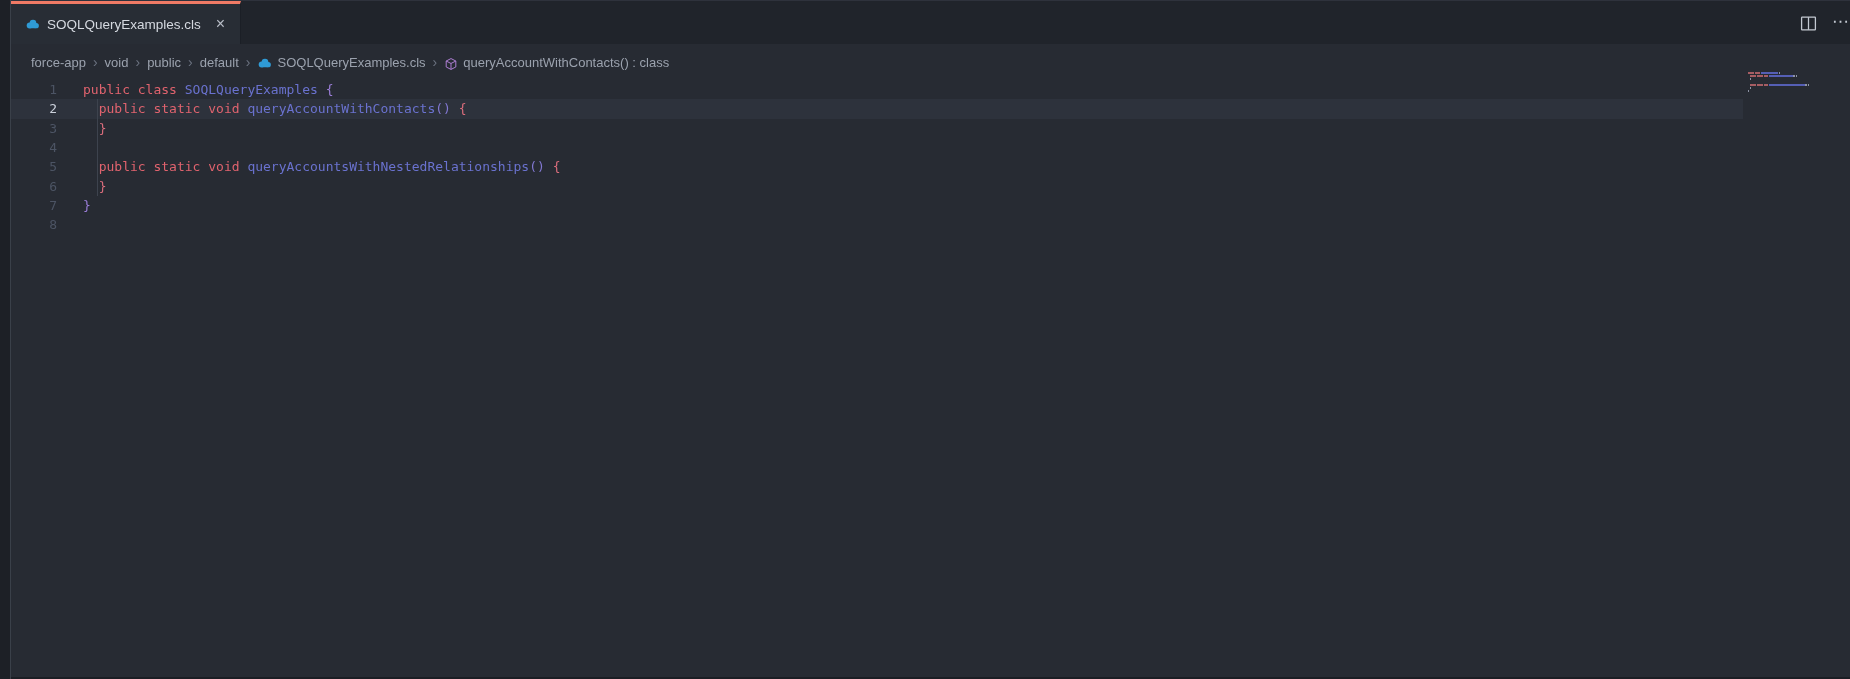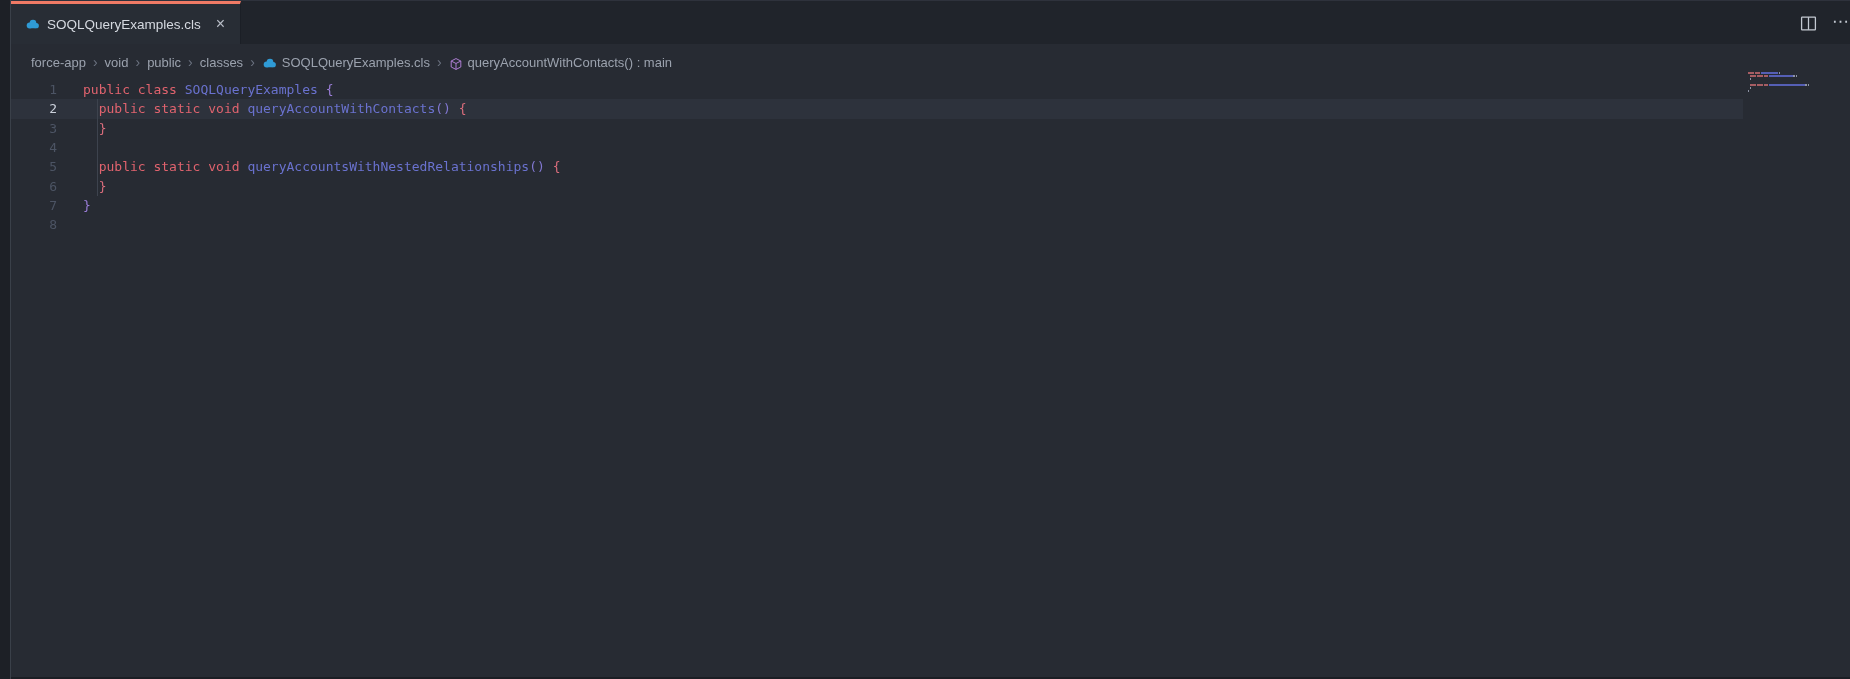--- a/index.html
+++ b/index.html
@@ -73,41 +73,41 @@
     </div>
   </div>
 
   <div class="breadcrumbs" id="breadcrumbs">
       <span class="bc-item">force-app</span>
       <span class="bc-sep">›</span>
       <span class="bc-item">void</span>
       <span class="bc-sep">›</span>
       <span class="bc-item">public</span>
       <span class="bc-sep">›</span>
-      <span class="bc-item">classes</span>
+      <span class="bc-item">default</span>
       <span class="bc-sep">›</span>
       <span class="bc-icon">
         <svg width="15" height="15" viewBox="0 0 16 16">
           <g fill="#2f9bd6">
             <circle cx="5" cy="9" r="3.2"></circle>
             <circle cx="8.5" cy="6.6" r="3.6"></circle>
             <circle cx="11.9" cy="9.2" r="2.9"></circle>
             <rect x="4.2" y="8.4" width="8.2" height="3.7" rx="1.8"></rect>
           </g>
         </svg>
       </span>
       <span class="bc-item">SOQLQueryExamples.cls</span>
       <span class="bc-sep">›</span>
       <span class="bc-icon">
         <svg width="14" height="14" viewBox="0 0 16 16" fill="none" stroke="#b180d7" stroke-width="1.1" stroke-linejoin="round">
           <path d="M8 1.8l5.5 2.8v6.8L8 14.2l-5.5-2.8V4.6z"></path>
           <path d="M2.5 4.6L8 7.4l5.5-2.8M8 7.4v6.8"></path>
         </svg>
       </span>
-      <span class="bc-item">queryAccountWithContacts() : main</span>
+      <span class="bc-item">queryAccountWithContacts() : class</span>
     </div>
 
   <div class="editor-body">
     <div class="line-highlight"></div>
     <div class="indent-guide"></div>
     <div id="code-area">
         <div class="row"><span class="ln">1</span><span class="code"><span style="color: rgb(224, 99, 110);">public</span><span style="color: rgb(213, 217, 224);"> </span><span style="color: rgb(224, 99, 110);">class</span><span style="color: rgb(213, 217, 224);"> </span><span style="color: rgb(106, 114, 207);">SOQLQueryExamples</span><span style="color: rgb(213, 217, 224);"> </span><span style="color: rgb(156, 126, 217);">{</span></span></div>
         <div class="row"><span class="ln active">2</span><span class="code"><span style="color: rgb(213, 217, 224);">  </span><span style="color: rgb(224, 99, 110);">public</span><span style="color: rgb(213, 217, 224);"> </span><span style="color: rgb(224, 99, 110);">static</span><span style="color: rgb(213, 217, 224);"> </span><span style="color: rgb(224, 99, 110);">void</span><span style="color: rgb(213, 217, 224);"> </span><span style="color: rgb(106, 114, 207);">queryAccountWithContacts</span><span style="color: rgb(130, 120, 210);">()</span><span style="color: rgb(213, 217, 224);"> </span><span style="color: rgb(218, 109, 124);">{</span></span></div>
         <div class="row"><span class="ln">3</span><span class="code"><span style="color: rgb(213, 217, 224);">  </span><span style="color: rgb(218, 109, 124);">}</span></span></div>
         <div class="row"><span class="ln">4</span><span class="code"></span></div>

